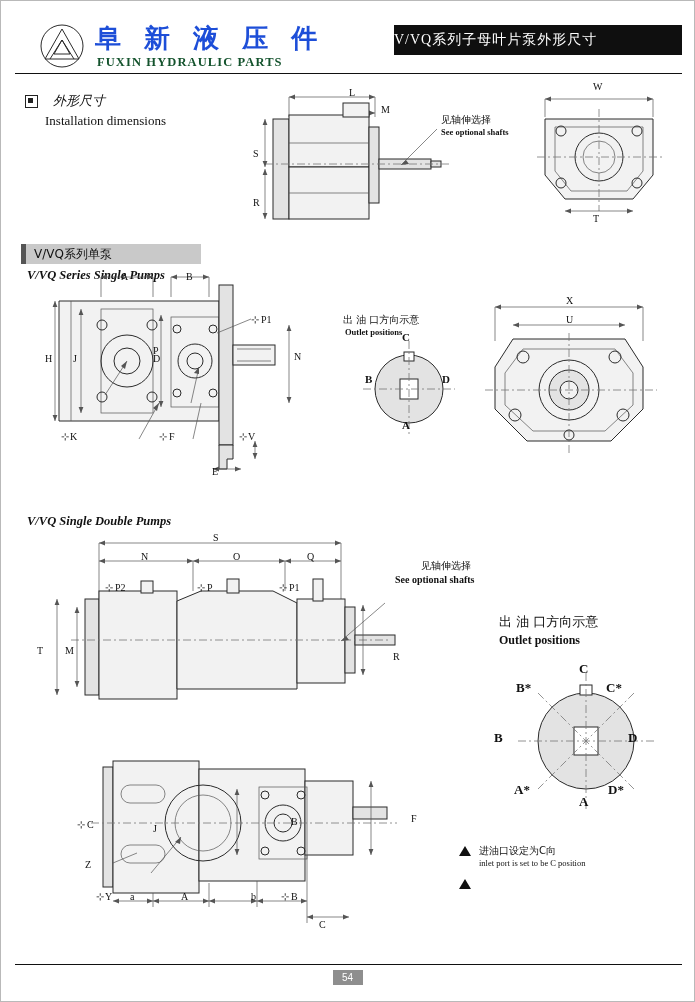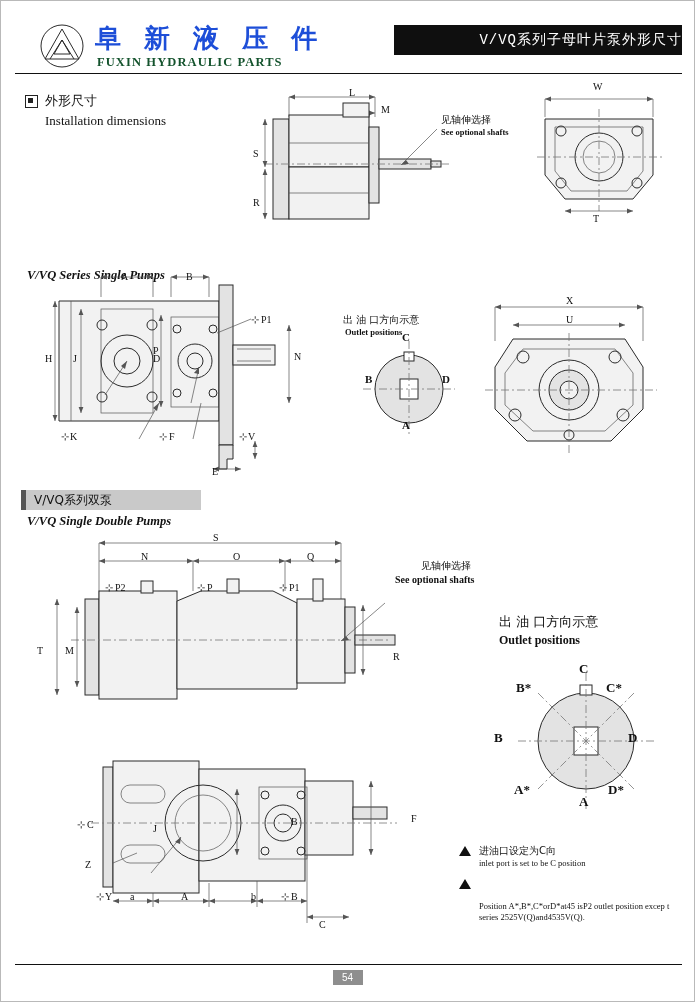--- a/index.html
+++ b/index.html
@@ -34,23 +34,23 @@
     position:absolute;left:82px;top:34px;
     font-family:"Liberation Serif", serif;
     font-size:12.5px;font-weight:bold;letter-spacing:1.1px;
     color:#14532d;
   }
   .title-bar{
     position:absolute;right:0;top:4px;width:288px;height:30px;
     background:#0f0f0f;
   }
   .title-bar span{
-    display:block;text-align:right;line-height:30px;
+    display:block;text-align:left;line-height:30px;
     color:#fff;font-size:14px;letter-spacing:1px;
-    font-family:Liberation Mono, monospace;
+    font-family:Liberation Serif, serif;
   }
   .hr-top{
     position:absolute;left:14px;top:72px;width:667px;height:0;
     border-top:1.4px solid #111;
   }
   
   .sec-sq{
     position:absolute;width:11px;height:11px;border:1.4px solid #222;
   }
   .sec-sq i{display:block;width:5px;height:5px;background:#222;margin:2px 0 0 2px;}
@@ -118,21 +118,21 @@
     <div class="brand-en">FUXIN HYDRAULIC PARTS</div>
     <div class="title-bar">
       <span class="cn">V/VQ系列子母叶片泵外形尺寸</span>
     </div>
   </div>
   <div class="hr-top"></div>
 
   <div class="sec-sq" style="left:24px;top:94px;">
       <i></i>
     </div>
-  <div class="label-cn" style="position:absolute;left:44px;top:91px;">外形尺寸</div>
+  <div class="label-cn" style="position:absolute;left:52px;top:91px;font-style:italic;">外形尺寸</div>
   <div class="label-en" style="position:absolute;left:44px;top:112px;">Installation dimensions</div>
 
   <svg style="left:250px;top:82px;" width="220" height="145" viewBox="0 0 220 145">
 
     <line x1="38" y1="14" x2="124" y2="14" class="stroke-thin"></line>
     <path d="M38 14 l6 -2.4 v4.8 z" fill="#555"></path>
     <path d="M124 14 l-6 -2.4 v4.8 z" fill="#555"></path>
     <line x1="38" y1="14" x2="38" y2="34" class="stroke-thin"></line>
     <line x1="124" y1="14" x2="124" y2="34" class="stroke-thin"></line>
 
@@ -188,20 +188,23 @@
     <line x1="78" y1="26" x2="78" y2="128" class="dashdot"></line>
     <line x1="16" y1="74" x2="142" y2="74" class="dashdot"></line>
 
     <line x1="44" y1="128" x2="112" y2="128" class="stroke-thin"></line>
     <path d="M44 128 l6 -2.4 v4.8 z" fill="#555"></path>
     <path d="M112 128 l-6 -2.4 v4.8 z" fill="#555"></path>
   </svg>
   <div class="txt" style="left:592px;top:80px;">W</div>
   <div class="txt" style="left:592px;top:212px;">T</div>
 
+  <div class="banner" style="left:20px;top:243px;width:175px;">
+    <span>V/VQ系列单泵</span>
+  </div>
   <div class="banner-en" style="left:26px;top:267px;">V/VQ Series Single Pumps</div>
 
   <svg style="left:40px;top:262px;" width="300" height="218" viewBox="0 0 300 218">
 
     <line x1="60" y1="14" x2="112" y2="14" class="stroke-thin"></line>
     <path d="M60 14 l6 -2.4 v4.8 z" fill="#555"></path>
     <path d="M112 14 l-6 -2.4 v4.8 z" fill="#555"></path>
     <line x1="60" y1="14" x2="60" y2="34" class="stroke-thin"></line>
     <line x1="112" y1="14" x2="112" y2="34" class="stroke-thin"></line>
     <line x1="130" y1="14" x2="168" y2="14" class="stroke-thin"></line>
@@ -320,23 +323,20 @@
     <circle cx="144" cy="66" r="6" class="stroke"></circle>
     <circle cx="44" cy="124" r="6" class="stroke"></circle>
     <circle cx="152" cy="124" r="6" class="stroke"></circle>
     <circle cx="98" cy="144" r="5" class="stroke"></circle>
     <line x1="98" y1="42" x2="98" y2="162" class="dashdot"></line>
     <line x1="14" y1="99" x2="186" y2="99" class="dashdot"></line>
   </svg>
   <div class="txt" style="left:565px;top:294px;">X</div>
   <div class="txt" style="left:565px;top:313px;">U</div>
 
-  <div class="banner" style="left:20px;top:489px;width:175px;">
-    <span>V/VQ系列双泵</span>
-  </div>
   <div class="banner-en" style="left:26px;top:513px;">V/VQ Single Double Pumps</div>
 
   <svg style="left:40px;top:528px;" width="350" height="180" viewBox="0 0 350 180">
 
     <line x1="58" y1="14" x2="300" y2="14" class="stroke-thin"></line>
     <path d="M58 14 l6 -2.4 v4.8 z" fill="#555"></path>
     <path d="M300 14 l-6 -2.4 v4.8 z" fill="#555"></path>
     <line x1="58" y1="14" x2="58" y2="70" class="stroke-thin"></line>
     <line x1="300" y1="14" x2="300" y2="70" class="stroke-thin"></line>
 
@@ -483,17 +483,16 @@
   <div class="txt txtb" style="left:627px;top:729px;font-size:13px;">D</div>
   <div class="txt txtb" style="left:513px;top:781px;font-size:13px;">A*</div>
   <div class="txt txtb" style="left:578px;top:793px;font-size:13px;">A</div>
   <div class="txt txtb" style="left:607px;top:781px;font-size:13px;">D*</div>
 
   <div class="tri" style="left:458px;top:845px;"></div>
   <div class="note-cn" style="position:absolute;left:478px;top:843px;">进油口设定为C向</div>
   <div class="note-en" style="position:absolute;left:478px;top:857px;">inlet port is set to be C position</div>
 
   <div class="tri" style="left:458px;top:878px;"></div>
-  <div style="position:absolute;left:478px;top:900px;width:205px;font-family:'Liberation Serif',serif;font-size:8.5px;line-height:11px;color:#111;">Position A*,B*,C*orD*at45 isP2 outlet position excep t series 2525V(Q)and4535V(Q).</div>
 
   <div class="hr-bot"></div>
   <div class="pagenum">54</div>
 </div>
 
 </body></html>

